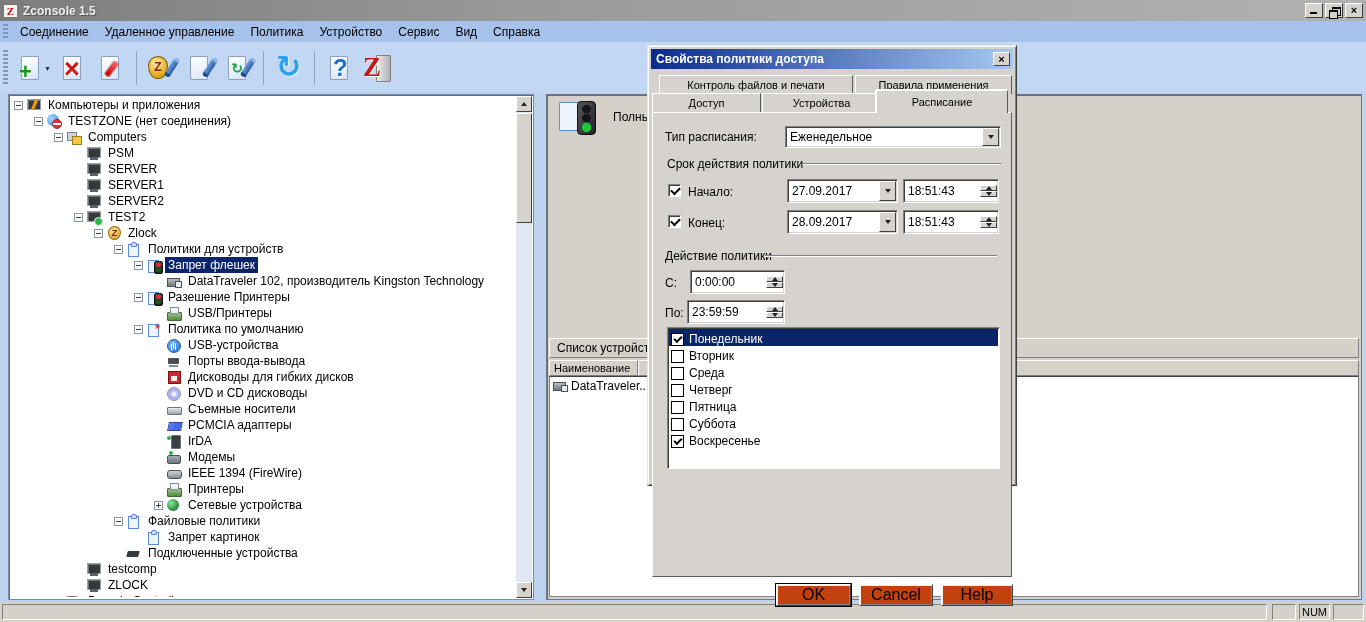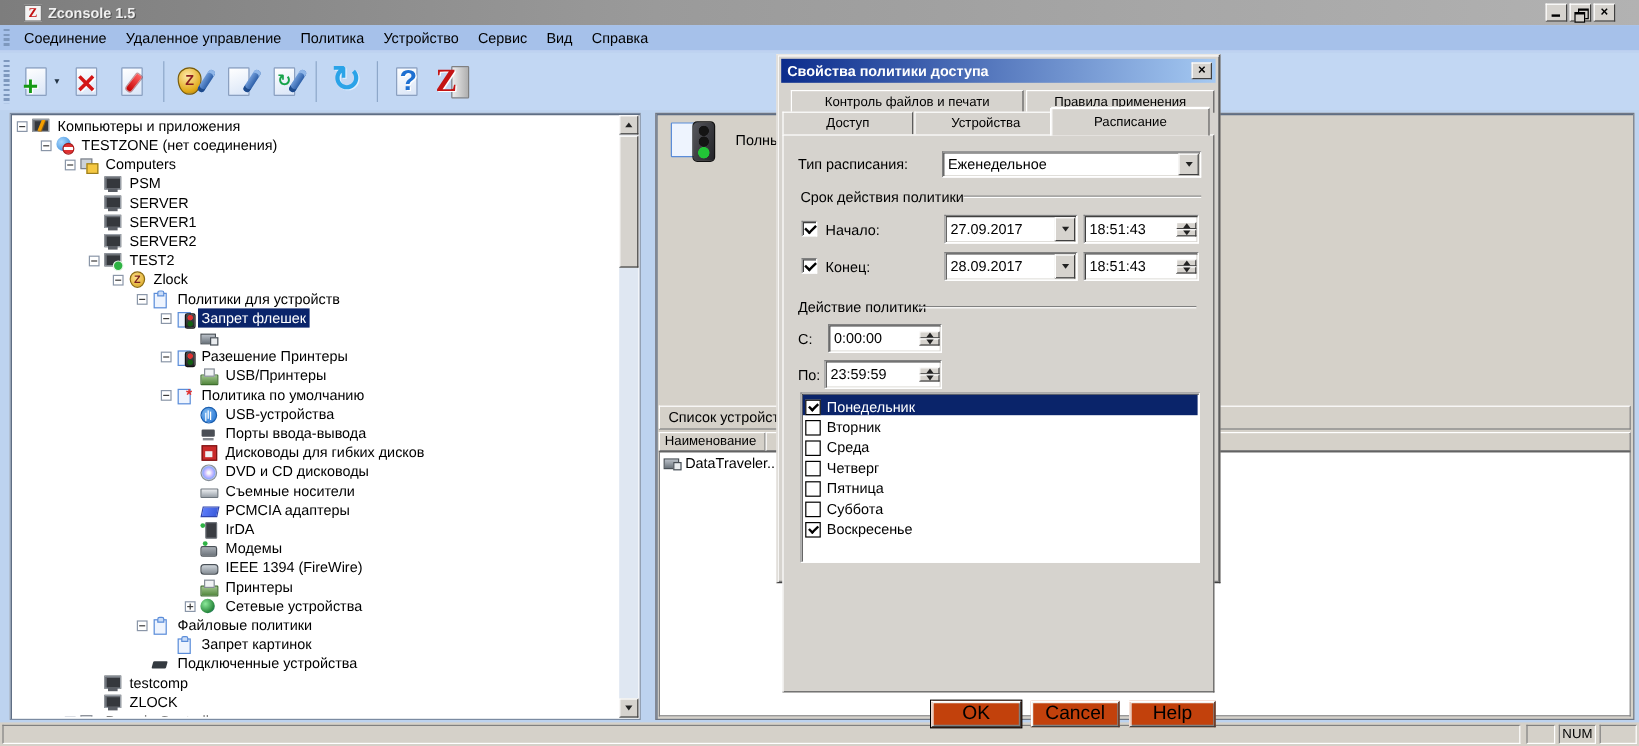--- a/index.html
+++ b/index.html
@@ -5,21 +5,21 @@
   * { box-sizing: border-box; }
   html,body { margin:0; padding:0; }
   body {
     width:1366px; height:622px; overflow:hidden; position:relative;
     font-family:"Liberation Sans", sans-serif; font-size:12px; color:#000;
     background:#bdd3ef;
   }
   
   .titlebar{position:absolute;left:0;top:0;right:0;height:21px;
     background:linear-gradient(90deg,#7d7d7d,#9a9a9a 40%,#b2b2b2);
-    display:flex;align-items:center;padding:0 20px;}
+    display:flex;align-items:center;padding:0 3px;}
   .app-ico{width:15px;height:14px;background:#f4f4f4;border:1px solid #777;position:relative;margin-right:5px;flex:none}
   .app-ico::after{content:"Z";position:absolute;left:0;top:-1px;width:100%;text-align:center;
     font:bold 11px/14px "Liberation Serif",serif;color:#c41414}
   .title-text{color:#efefef;font-weight:bold;font-size:12px;text-shadow:1px 1px 0 #555}
   .win-btns{margin-left:auto;display:flex}
   .wb{width:18px;height:15px;background:#d6d3ce;border:1px solid;border-color:#fff #404040 #404040 #fff;
     margin-left:2px;position:relative;display:flex;align-items:center;justify-content:center;
     font:bold 11px/11px "Liberation Sans",sans-serif}
   .wb-min::after{content:"";position:absolute;left:4px;bottom:3px;width:7px;height:2px;background:#000}
   .wb-restore::before{content:"";position:absolute;left:6px;top:3px;width:7px;height:6px;border:1px solid #000;border-top-width:2px;background:#d6d3ce}
@@ -328,20 +328,21 @@
           <span class="tlabel">Политики для устройств</span>
         </div>
         <div class="trow sel" style="padding-left: 123px;">
           <span class="exp"></span>
           <span class="ic i-policy-flash-deny"></span>
           <span class="tlabel">Запрет флешек</span>
         </div>
         <div class="trow" style="padding-left: 143px;">
           <span class="exp none"></span>
           <span class="ic i-flash-drive"></span>
+          <span class="tlabel">DataTraveler 102, производитель Kingston Technology</span>
         </div>
         <div class="trow" style="padding-left: 123px;">
           <span class="exp"></span>
           <span class="ic i-policy-printer-allow"></span>
           <span class="tlabel">Разешение Принтеры</span>
         </div>
         <div class="trow" style="padding-left: 143px;">
           <span class="exp none"></span>
           <span class="ic i-printer"></span>
           <span class="tlabel">USB/Принтеры</span>

